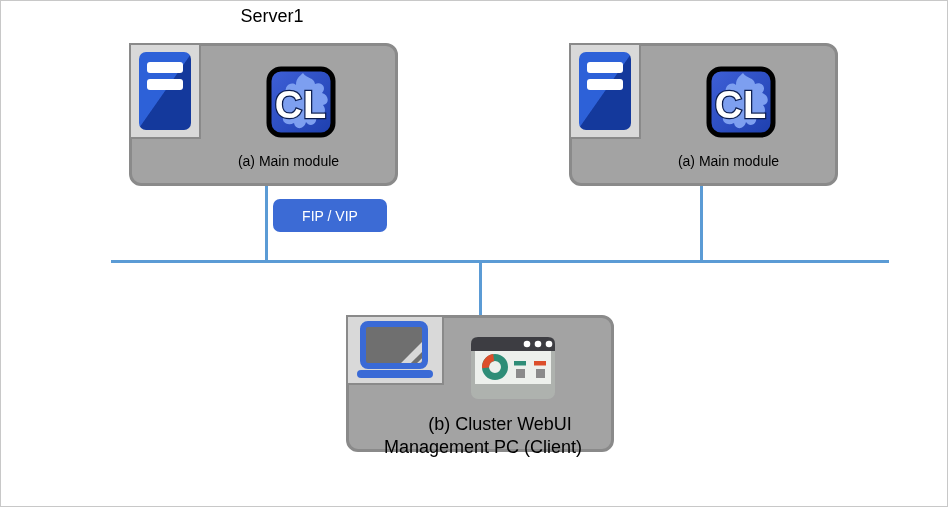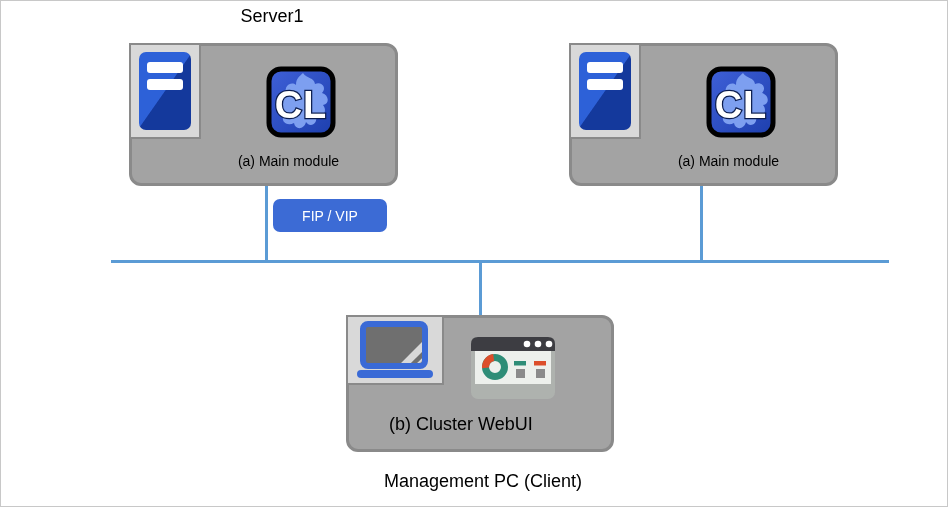--- a/index.html
+++ b/index.html
@@ -25,27 +25,27 @@
   .tile-laptop{width:98px;height:70px;display:flex;align-items:center;justify-content:center;}
   .tower{
     position:absolute;left:8px;top:7px;width:52px;height:78px;border-radius:7px;
     background:linear-gradient(125deg,#2d61d8 49.5%,#14399c 50.5%);
   }
   .tower .bar{position:absolute;left:8px;width:36px;height:11px;border-radius:3px;background:#fff;}
   .tower .bar.b1{top:10px;}
   .tower .bar.b2{top:27px;}
   .cl-icon{position:absolute;left:134px;top:20px;width:70px;height:72px;}
   .module-label{position:absolute;left:50px;right:0;bottom:14px;text-align:center;font-size:14px;}
-  .mgmt-label{position:absolute;left:40px;right:0;bottom:14px;font-size:18px;}
+  .mgmt-label{position:absolute;left:40px;right:0;bottom:14px;text-align:center;font-size:18px;}
   .badge{
     position:absolute;left:272px;top:198px;width:114px;height:33px;background:#3c6bd5;
     border-radius:7px;color:#fff;font-size:14px;display:flex;align-items:center;justify-content:center;
   }
   .browser-icon{position:absolute;left:122px;top:19px;width:84px;height:62px;}
-  .caption{position:absolute;top:470px;left:18px;right:0;text-align:center;font-size:18px;}
+  .caption{position:absolute;top:436px;left:18px;right:0;text-align:center;font-size:18px;}
 </style>
 </head>
 <body>
 
 <div class="canvas">
 
   <svg width="0" height="0" style="position:absolute">
     <defs>
       <linearGradient id="clGrad" x1="0" y1="0" x2="1" y2="1">
         <stop offset="0" stop-color="#3f60d8"></stop>

